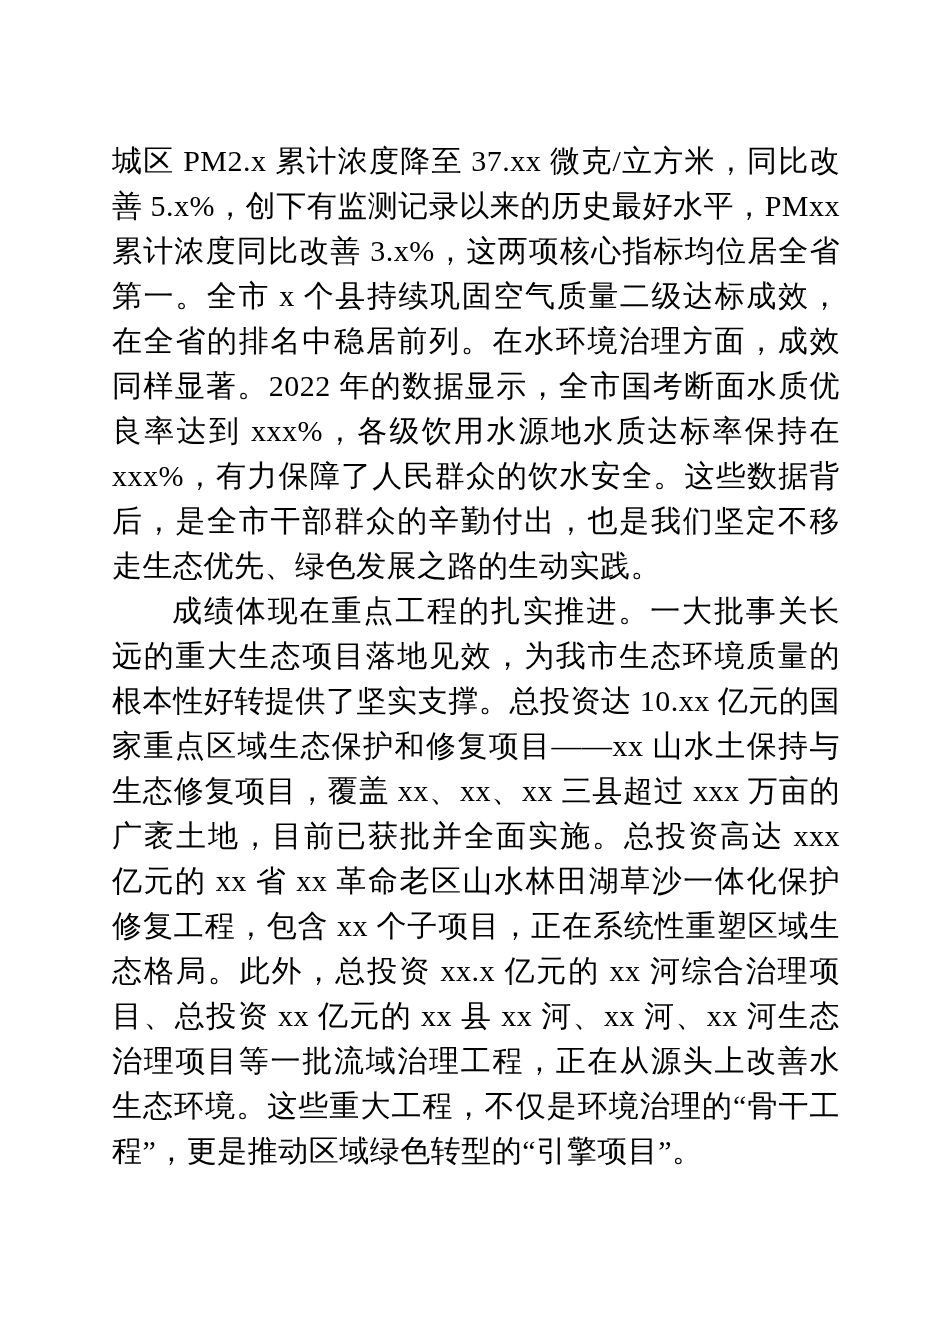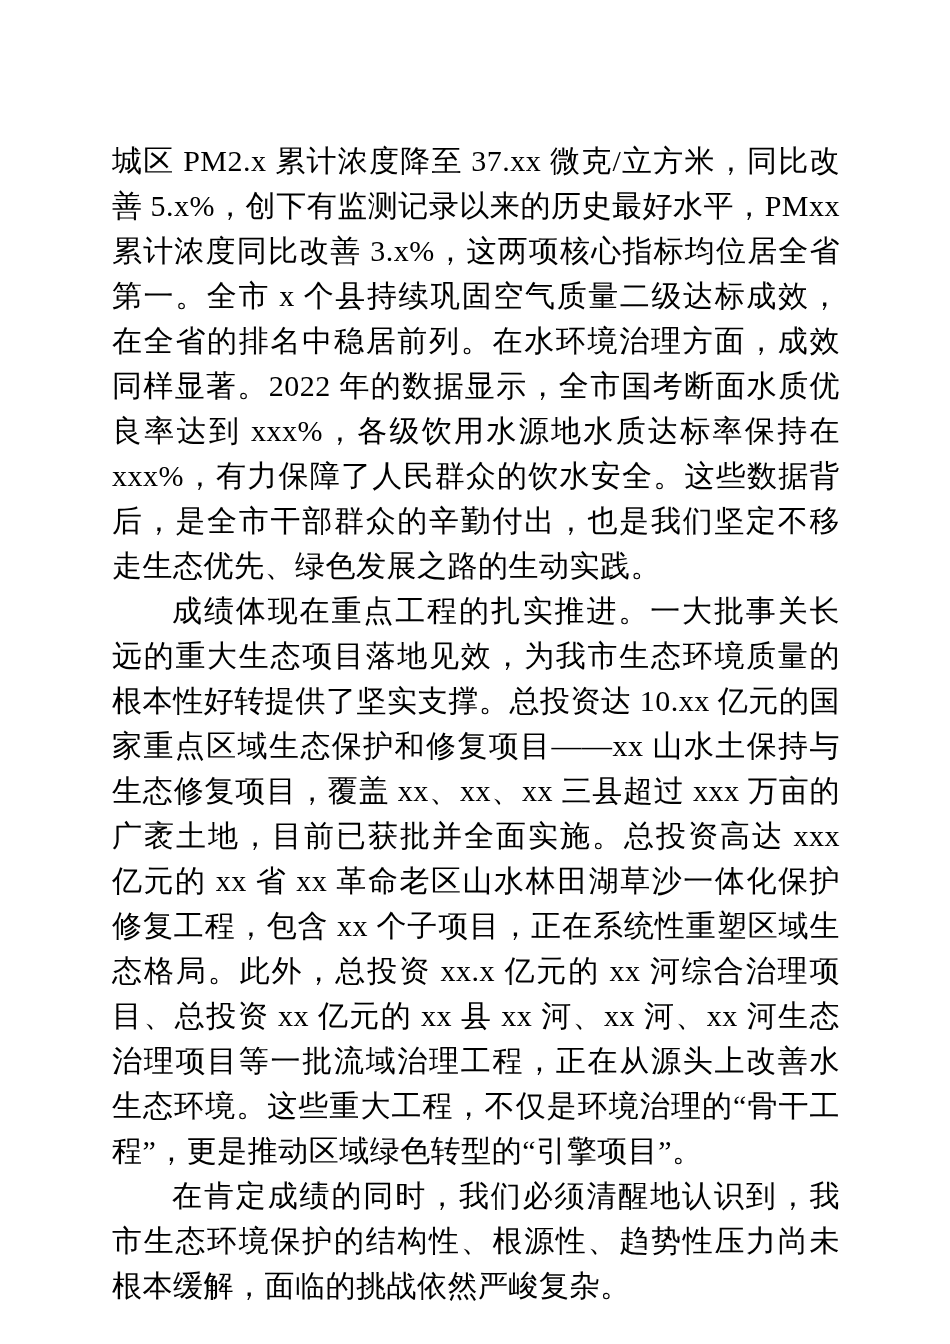--- a/index.html
+++ b/index.html
@@ -35,15 +35,14 @@
     text-indent: 2em;
   }
 </style>
 </head>
 <body>
 
 <div class="page">
   <div class="content">
     <p>城区 PM2.x 累计浓度降至 37.xx 微克/立方米，同比改善 5.x%，创下有监测记录以来的历史最好水平，PMxx 累计浓度同比改善 3.x%，这两项核心指标均位居全省第一。全市 x 个县持续巩固空气质量二级达标成效，在全省的排名中稳居前列。在水环境治理方面，成效同样显著。2022 年的数据显示，全市国考断面水质优良率达到 xxx%，各级饮用水源地水质达标率保持在 xxx%，有力保障了人民群众的饮水安全。这些数据背后，是全市干部群众的辛勤付出，也是我们坚定不移走生态优先、绿色发展之路的生动实践。</p>
     <p class="indent">成绩体现在重点工程的扎实推进。一大批事关长远的重大生态项目落地见效，为我市生态环境质量的根本性好转提供了坚实支撑。总投资达 10.xx 亿元的国家重点区域生态保护和修复项目——xx 山水土保持与生态修复项目，覆盖 xx、xx、xx 三县超过 xxx 万亩的广袤土地，目前已获批并全面实施。总投资高达 xxx 亿元的 xx 省 xx 革命老区山水林田湖草沙一体化保护修复工程，包含 xx 个子项目，正在系统性重塑区域生态格局。此外，总投资 xx.x 亿元的 xx 河综合治理项目、总投资 xx 亿元的 xx 县 xx 河、xx 河、xx 河生态治理项目等一批流域治理工程，正在从源头上改善水生态环境。这些重大工程，不仅是环境治理的“骨干工程”，更是推动区域绿色转型的“引擎项目”。</p>
-    <p class="indent">在肯定成绩的同时，我们必须清醒地认识到，我市生态环境保护的结构性、根源性、趋势性压力尚未根本缓解，面临的挑战依然严峻复杂。</p>
   </div>
 </div>
 
 </body></html>

